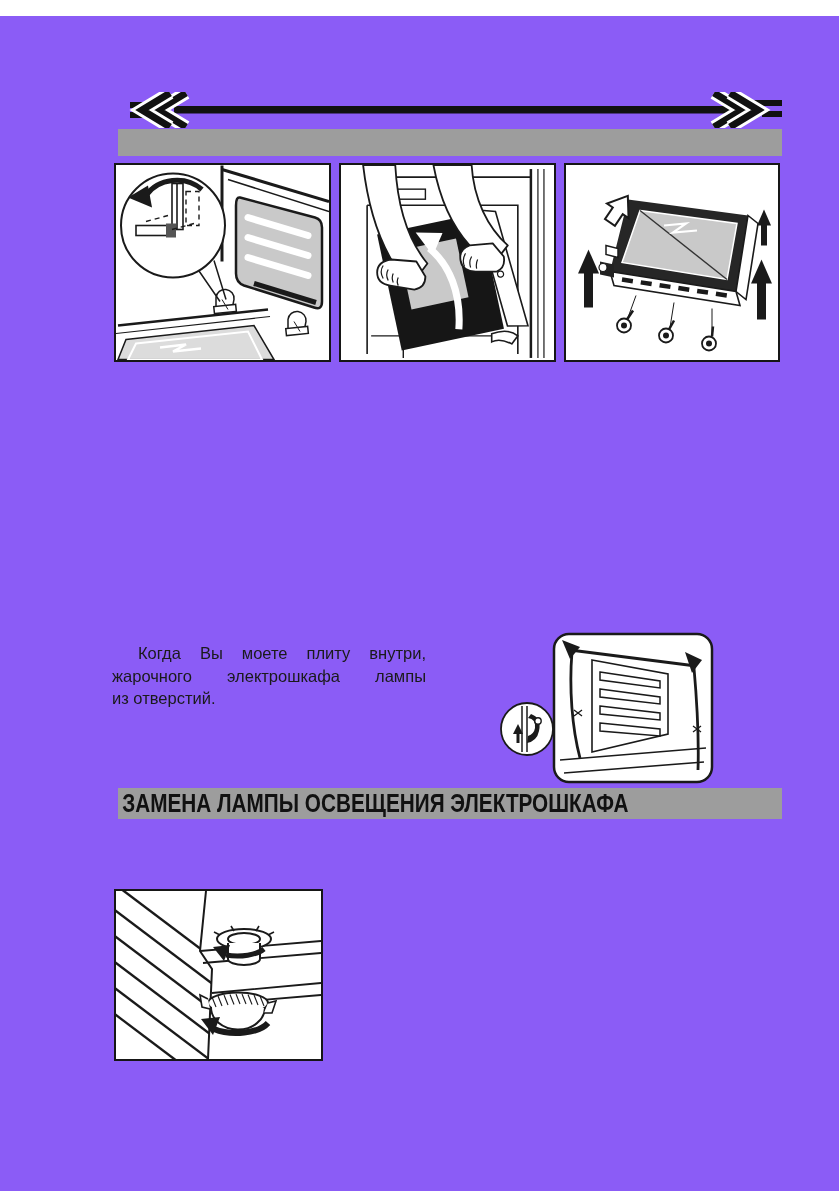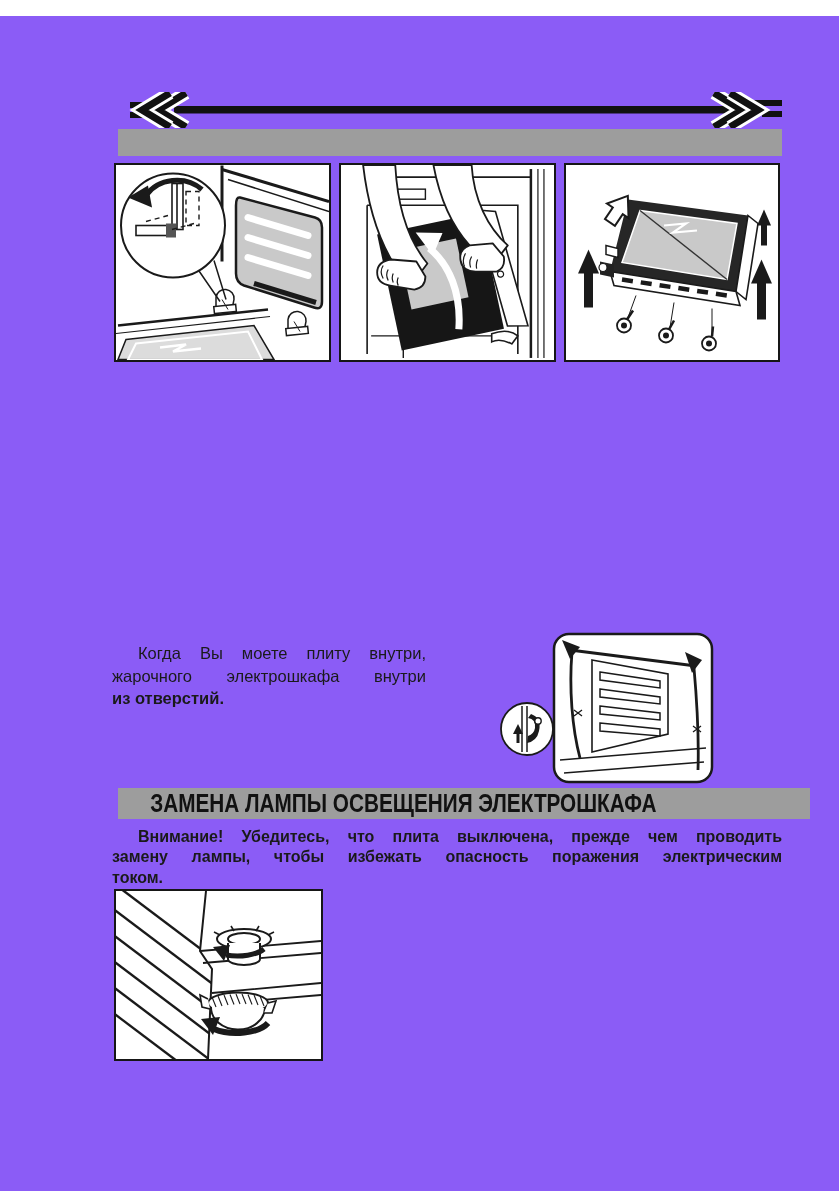--- a/index.html
+++ b/index.html
@@ -11,24 +11,24 @@
   .abs { position:absolute; }
   svg { display:block; width:100%; height:100%; }
 
   .graybar { background:#9d9d9d; }
 
   .figbox { border:2px solid #161616; background:#fff; box-sizing:border-box; }
 
   .note-block { font-size:16.5px; line-height:22.5px; font-weight:normal; }
   .warning-block { font-size:16px; line-height:20.3px; font-weight:bold; }
   .jline { text-align:justify; text-align-last:justify; white-space:normal; }
-  .jline.last { text-align-last:left;font-weight:bold; }
+  .jline.last { text-align-last:left; }
   .indent { text-indent:26px; }
 
-  .section-bar { background:#9d9d9d;padding-left:28px; }
+  .section-bar { background:#9d9d9d; }
   .section-title {
     display:inline-block; font-weight:bold; font-size:25px; line-height:31px;
     white-space:nowrap; transform:scaleX(0.83); transform-origin:0 50%;
     padding-left:5px; color:#111;
   }
 </style>
 </head>
 <body>
 
 <div class="page">
@@ -170,21 +170,21 @@
           <polygon points="191,60 205,60 198,44"></polygon>
         <rect x="191" y="116" width="9" height="38"></rect>
           <polygon points="185,118 206,118 195.5,94"></polygon>
       </g>
       <path d="M48,60 v-14 h-7 l13,-18 13,18 h-7 v14 z" transform="rotate(34 54 42)" fill="#fff" stroke="#1a1a1a" stroke-width="2"></path>
     </svg>
   </div>
 
   <div class="abs note-block" style="left:112px; top:626px; width:314px;">
     <div class="jline indent">Когда Вы моете плиту внутри,</div>
-    <div class="jline">жарочного электрошкафа внутри</div>
+    <div class="jline">жарочного электрошкафа лампы</div>
     <div class="jline last">из отверстий.</div>
   </div>
 
   <div class="abs" style="left:500px; top:614px; width:220px; height:160px;">
     <svg viewBox="0 0 220 160">
       <rect x="54" y="4" width="158" height="148" rx="15" fill="#fff" stroke="#1a1a1a" stroke-width="2.5"></rect>
       <polygon points="92,30 168,44 168,104 92,122" fill="#fff" stroke="#1a1a1a" stroke-width="1.6"></polygon>
       <g fill="#fff" stroke="#1a1a1a" stroke-width="1.5">
         <polygon points="100,42 160,51 160,58 100,50"></polygon>
         <polygon points="100,59 160,67 160,74 100,67"></polygon>
@@ -207,25 +207,20 @@
       <circle cx="38" cy="91" r="3.2" fill="#fff" stroke="#1a1a1a" stroke-width="1.4"></circle>
       <polygon points="13,104 23,104 18,94" fill="#1a1a1a"></polygon>
       <rect x="16.5" y="104" width="3" height="9" fill="#1a1a1a"></rect>
     </svg>
   </div>
 
   <div class="abs section-bar" style="left:118px; top:772px; width:664px; height:31px;">
     <span class="section-title">ЗАМЕНА ЛАМПЫ ОСВЕЩЕНИЯ ЭЛЕКТРОШКАФА</span>
   </div>
 
-  <div class="abs warning-block" style="left:112px; top:811px; width:670px;">
-    <div class="jline indent">Внимание!  Убедитесь, что плита выключена, прежде чем проводить</div>
-    <div class="jline">замену лампы, чтобы избежать опасность поражения электрическим</div>
-    <div class="jline last">током.</div>
-  </div>
 
   <div class="abs figbox" style="left:114px; top:873px; width:209px; height:172px;">
     <svg viewBox="0 0 205 168">
       <defs>
         <clipPath id="wallc">
             <polygon points="0,0 90,0 84,60 96,78 92,168 0,168"></polygon>
           </clipPath>
       </defs>
       <g clip-path="url(#wallc)" stroke="#1a1a1a" stroke-width="2.4">
         <line x1="-40" y1="-36" x2="130" y2="92"></line>

